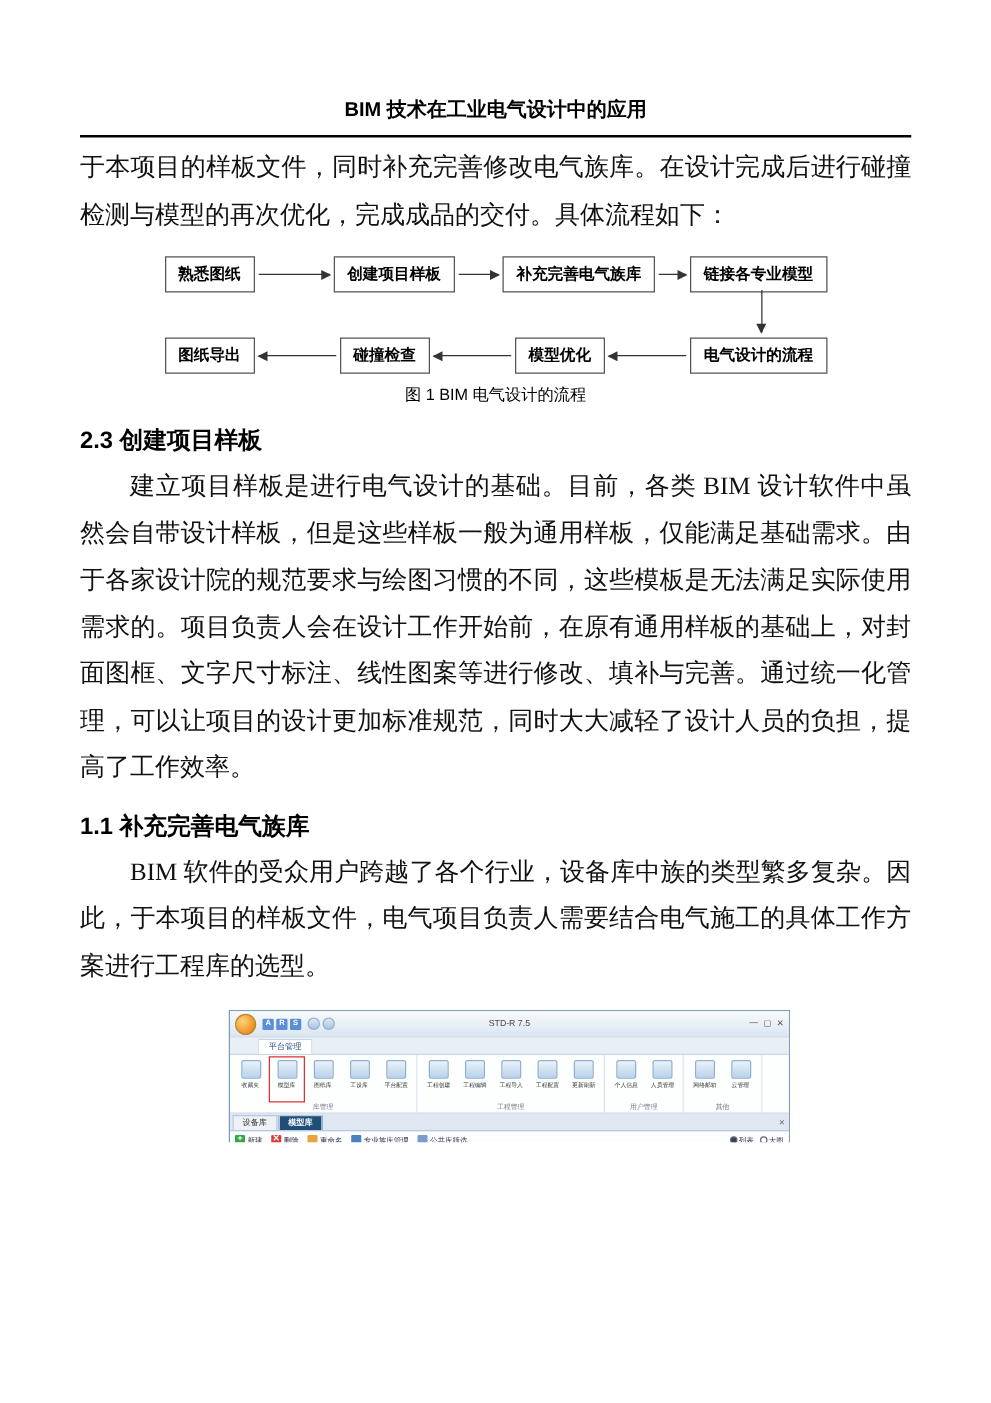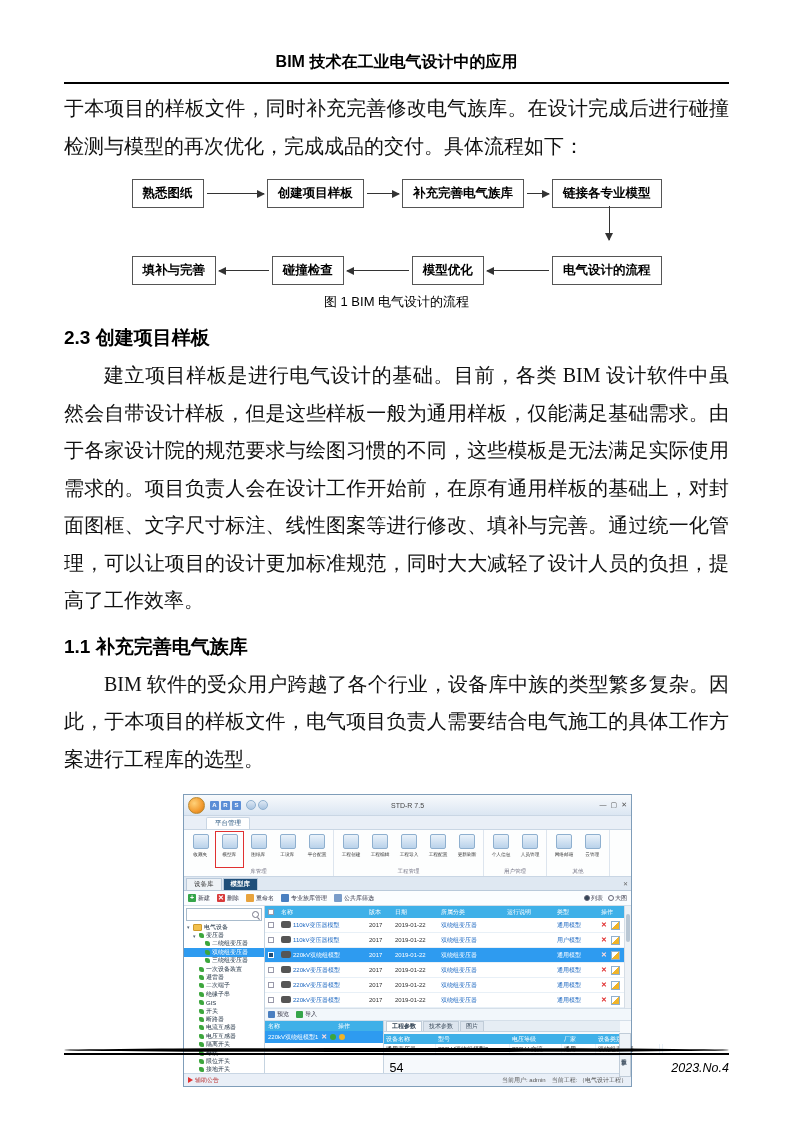--- a/index.html
+++ b/index.html
@@ -1,29 +1,29 @@
 <!DOCTYPE html>
 <html><head>
 <meta charset="utf-8">
 <style>
   html,body{margin:0;padding:0;background:#fff;}
-  .page{position:relative;width:793px;height:1122px;background:#fff;box-sizing:border-box;
-        padding:52px 64px 0;font-family:"Liberation Serif",serif;color:#111;overflow:hidden;}
+  .page{position:relative;width:793px;height:914px;background:#fff;box-sizing:border-box;
+        padding:78px 64px 0;font-family:"Liberation Serif",serif;color:#111;overflow:hidden;}
   
   .running-head{text-align:center;font:bold 16px "Liberation Sans",sans-serif;color:#000;}
   .head-rule{height:2px;background:#000;margin-top:9px;}
   
   .body-p{font-size:20px;line-height:37.5px;text-align:justify;margin:6px 0 0;}
   .indent{text-indent:2em;}
   .sec-h{font:bold 19px "Liberation Sans",sans-serif;margin:14px 0 0;color:#000;}
   .fig-cap{text-align:center;font:13px "Liberation Sans",sans-serif;margin-top:8px;color:#000;}
   
   .flowchart{width:530px;margin:14px auto 0;position:relative;}
   .fc-row{display:flex;align-items:center;}
-  .fc-row.r1{margin-bottom:48px;}
+  .fc-row.r1{margin-bottom:36px;}
   .fc-seg{display:flex;align-items:center;flex:1;}
   .fc-seg:last-child{flex:0;}
   .fc-box{border:1px solid #555;padding:5px 10px;font:600 12.5px "Liberation Sans",sans-serif;
           background:#fff;white-space:nowrap;color:#000;}
   .harrow{flex:1;height:1px;background:#333;position:relative;margin:0 3px;min-width:22px;}
   .harrow.right::after{content:'';position:absolute;right:-1px;top:-3.5px;
        border-left:8px solid #333;border-top:4px solid transparent;border-bottom:4px solid transparent;}
   .harrow.left::before{content:'';position:absolute;left:-1px;top:-3.5px;
        border-right:8px solid #333;border-top:4px solid transparent;border-bottom:4px solid transparent;}
   .fc-seg:last-child .harrow{display:none;}
@@ -173,21 +173,21 @@
         <div class="fc-box">补充完善电气族库</div>
         <div class="harrow right"></div>
       </div>
         <div class="fc-seg">
         <div class="fc-box">链接各专业模型</div>
 
       </div>
       </div>
     <div class="fc-row r2">
         <div class="fc-seg">
-        <div class="fc-box">填补与完善</div>
+        <div class="fc-box">图纸导出</div>
         <div class="harrow left"></div>
       </div>
         <div class="fc-seg">
         <div class="fc-box">碰撞检查</div>
         <div class="harrow left"></div>
       </div>
         <div class="fc-seg">
         <div class="fc-box">模型优化</div>
         <div class="harrow left"></div>
       </div>

